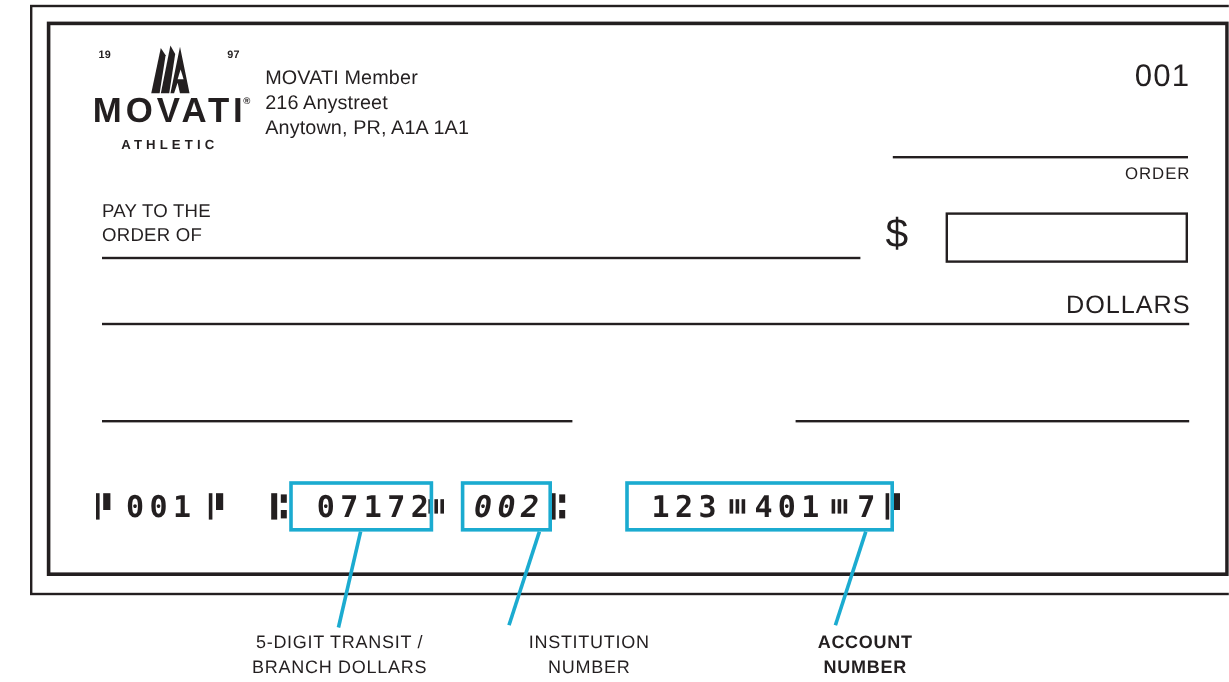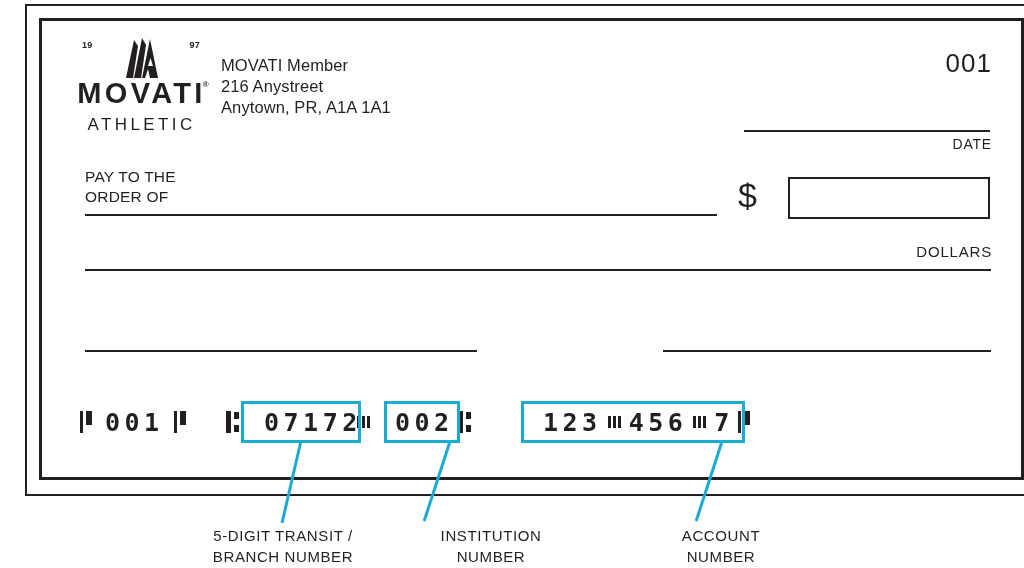--- a/index.html
+++ b/index.html
@@ -89,22 +89,22 @@
   }
   #logo-registered {
     position: absolute;
     right: -2px;
     top: 2px;
     font-size: 8px;
     font-weight: 700;
   }
   #logo-subword {
     margin-top: 7px;
-    font-size: 17px;
-    font-weight: 400;
+    font-size: 11px;
+    font-weight: 700;
     letter-spacing: 3.4px;
     padding-left: 3px;
     color: #231f20;
   }
 
   
   #payer-address {
     position: absolute;
     left: 201px;
     top: 55px;
@@ -167,21 +167,21 @@
     width: 202px;
     height: 42px;
     border: 2px solid #231f20;
     box-sizing: border-box;
     background: #ffffff;
   }
   #dollars-label {
     position: absolute;
     right: 52px;
     top: 243px;
-    font-size: 15px;
+    font-size: 21px;
     letter-spacing: 0.8px;
     color: #231f20;
   }
 
   #amount-words-line { left: 65px; top: 269px; width: 906px; }
 
   #memo-line { left: 65px; top: 350px; width: 392px; }
   #signature-line { left: 643px; top: 350px; width: 328px; }
 
   
@@ -253,21 +253,21 @@
   .caption {
     position: absolute;
     font-size: 15px;
     line-height: 21px;
     letter-spacing: 0.6px;
     color: #231f20;
     text-align: center;
   }
   #caption-transit { left: 160px; top: 525px; width: 206px; }
   #caption-institution { left: 392px; top: 525px; width: 158px; }
-  #caption-account { left: 618px; top: 525px; width: 166px; }
+  #caption-account { left: 618px; top: 525px; width: 166px; font-weight: bold; }
 </style>
 </head>
 <body>
 
 <div id="stage">
 
   <div id="cheque-outer-frame"></div>
   <div id="cheque-inner-frame"></div>
 
   <div id="logo-block">
@@ -287,21 +287,21 @@
 
   <div id="payer-address">
     <div>MOVATI Member</div>
     <div>216 Anystreet</div>
     <div>Anytown, PR, A1A 1A1</div>
   </div>
 
   <div id="cheque-number">001</div>
 
   <div class="rule" id="date-line"></div>
-  <div id="date-label">DATE</div>
+  <div id="date-label">ORDER</div>
 
   <div id="pay-to-label">
     <div>PAY TO THE</div>
     <div>ORDER OF</div>
   </div>
   <div class="rule" id="pay-to-line"></div>
 
   <div id="dollar-sign">$</div>
   <div id="amount-box"></div>
   <div id="dollars-label">DOLLARS</div>
@@ -337,40 +337,40 @@
     </div>
 
     <div class="micr-group" style="left:277px;">
       <span class="micr-sym sym-dash">
           <i class="b1"></i>
           <i class="b2"></i>
           <i class="b3"></i>
         </span>
     </div>
 
-    <div class="micr-group" style="left:305px;">
+    <div class="micr-group" style="left:305px;font-style:italic;">
       <span class="micr-digits" style="margin-left:10px;">002</span>
     </div>
 
     <div class="micr-group" style="left:378px;">
       <span class="micr-sym sym-transit">
           <i class="b1"></i>
           <i class="b2"></i>
           <i class="b3"></i>
         </span>
     </div>
 
     <div class="micr-group" style="left:455px;text-align:right;">
       <span class="micr-digits" style="margin-left:8px;">123</span>
       <span class="micr-sym sym-dash" style="margin:0 6px;">
           <i class="b1"></i>
           <i class="b2"></i>
           <i class="b3"></i>
         </span>
-      <span class="micr-digits">456</span>
+      <span class="micr-digits">401</span>
       <span class="micr-sym sym-dash" style="margin:0 6px;">
           <i class="b1"></i>
           <i class="b2"></i>
           <i class="b3"></i>
         </span>
       <span class="micr-digits">7</span>
       <span class="micr-sym sym-onus" style="margin-left:4px;">
           <i class="b1"></i>
           <i class="b2"></i>
         </span>
@@ -380,21 +380,21 @@
   <div class="micr-highlight" id="highlight-transit" style="left:221px; top:401px; width:120px; height:42px;"></div>
   <div class="micr-highlight" id="highlight-institution" style="left:364px; top:401px; width:76px; height:42px;"></div>
   <div class="micr-highlight" id="highlight-account" style="left:501px; top:401px; width:224px; height:42px;"></div>
 
   <div class="leader" id="leader-transit" style="left:279px; top:443px; height:82px; transform: rotate(13deg);"></div>
   <div class="leader" id="leader-institution" style="left:428px; top:443px; height:82px; transform: rotate(18deg);"></div>
   <div class="leader" id="leader-account" style="left:700px; top:443px; height:82px; transform: rotate(18deg);"></div>
 
   <div class="caption" id="caption-transit">
     <div>5-DIGIT TRANSIT /</div>
-    <div>BRANCH NUMBER</div>
+    <div>BRANCH DOLLARS</div>
   </div>
   <div class="caption" id="caption-institution">
     <div>INSTITUTION</div>
     <div>NUMBER</div>
   </div>
   <div class="caption" id="caption-account">
     <div>ACCOUNT</div>
     <div>NUMBER</div>
   </div>
 

